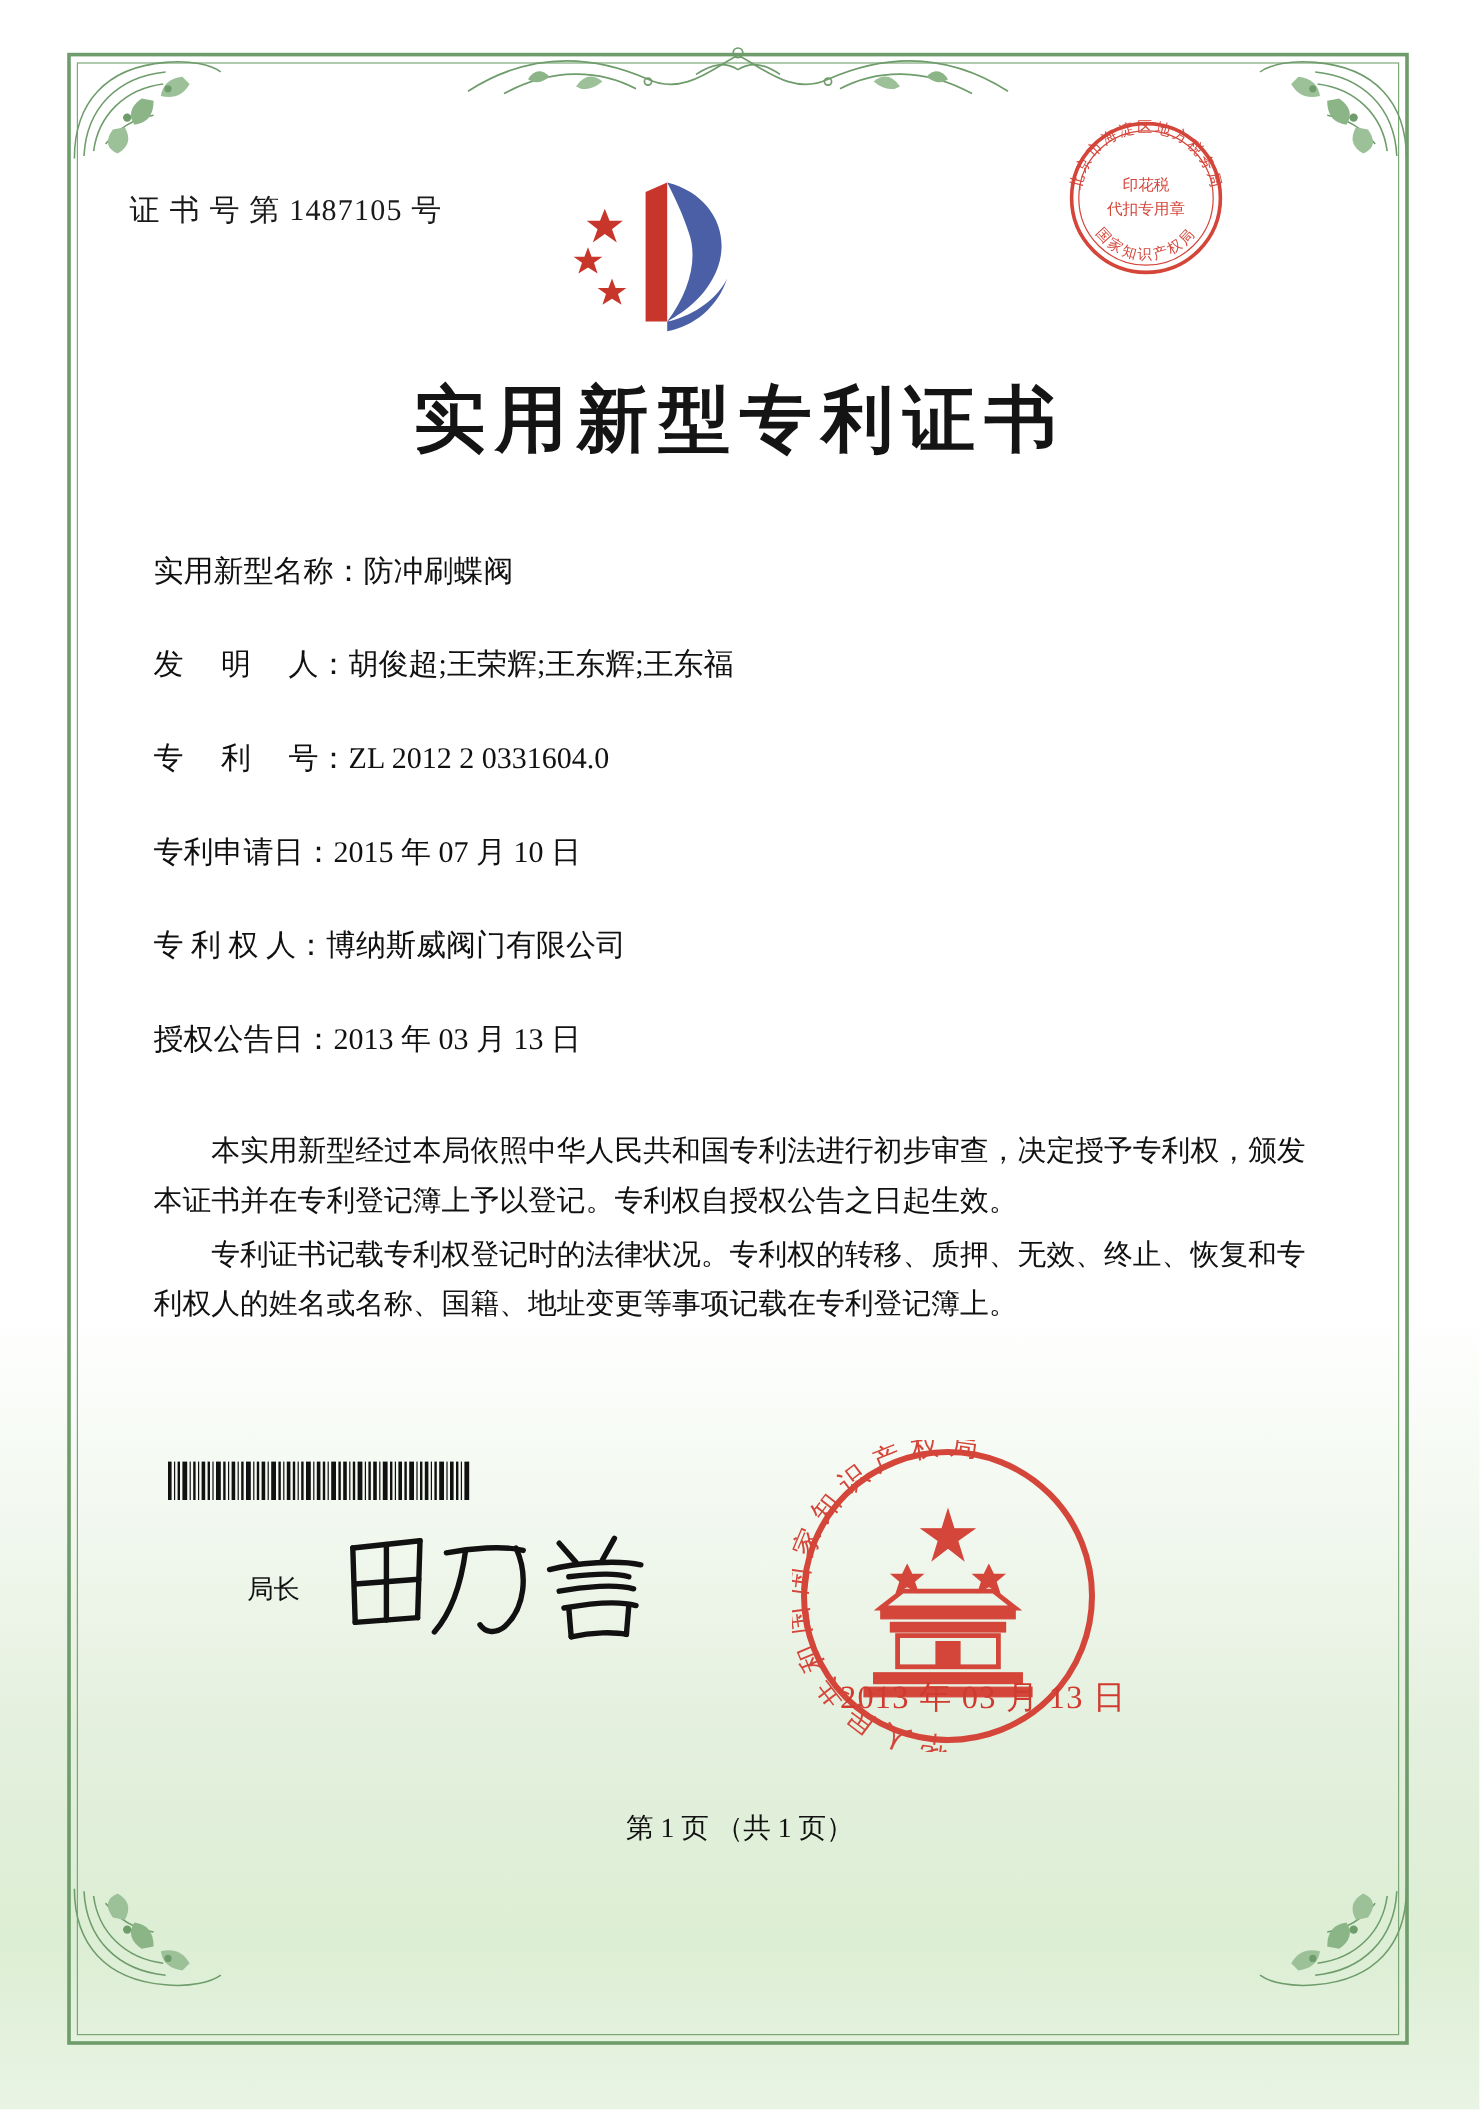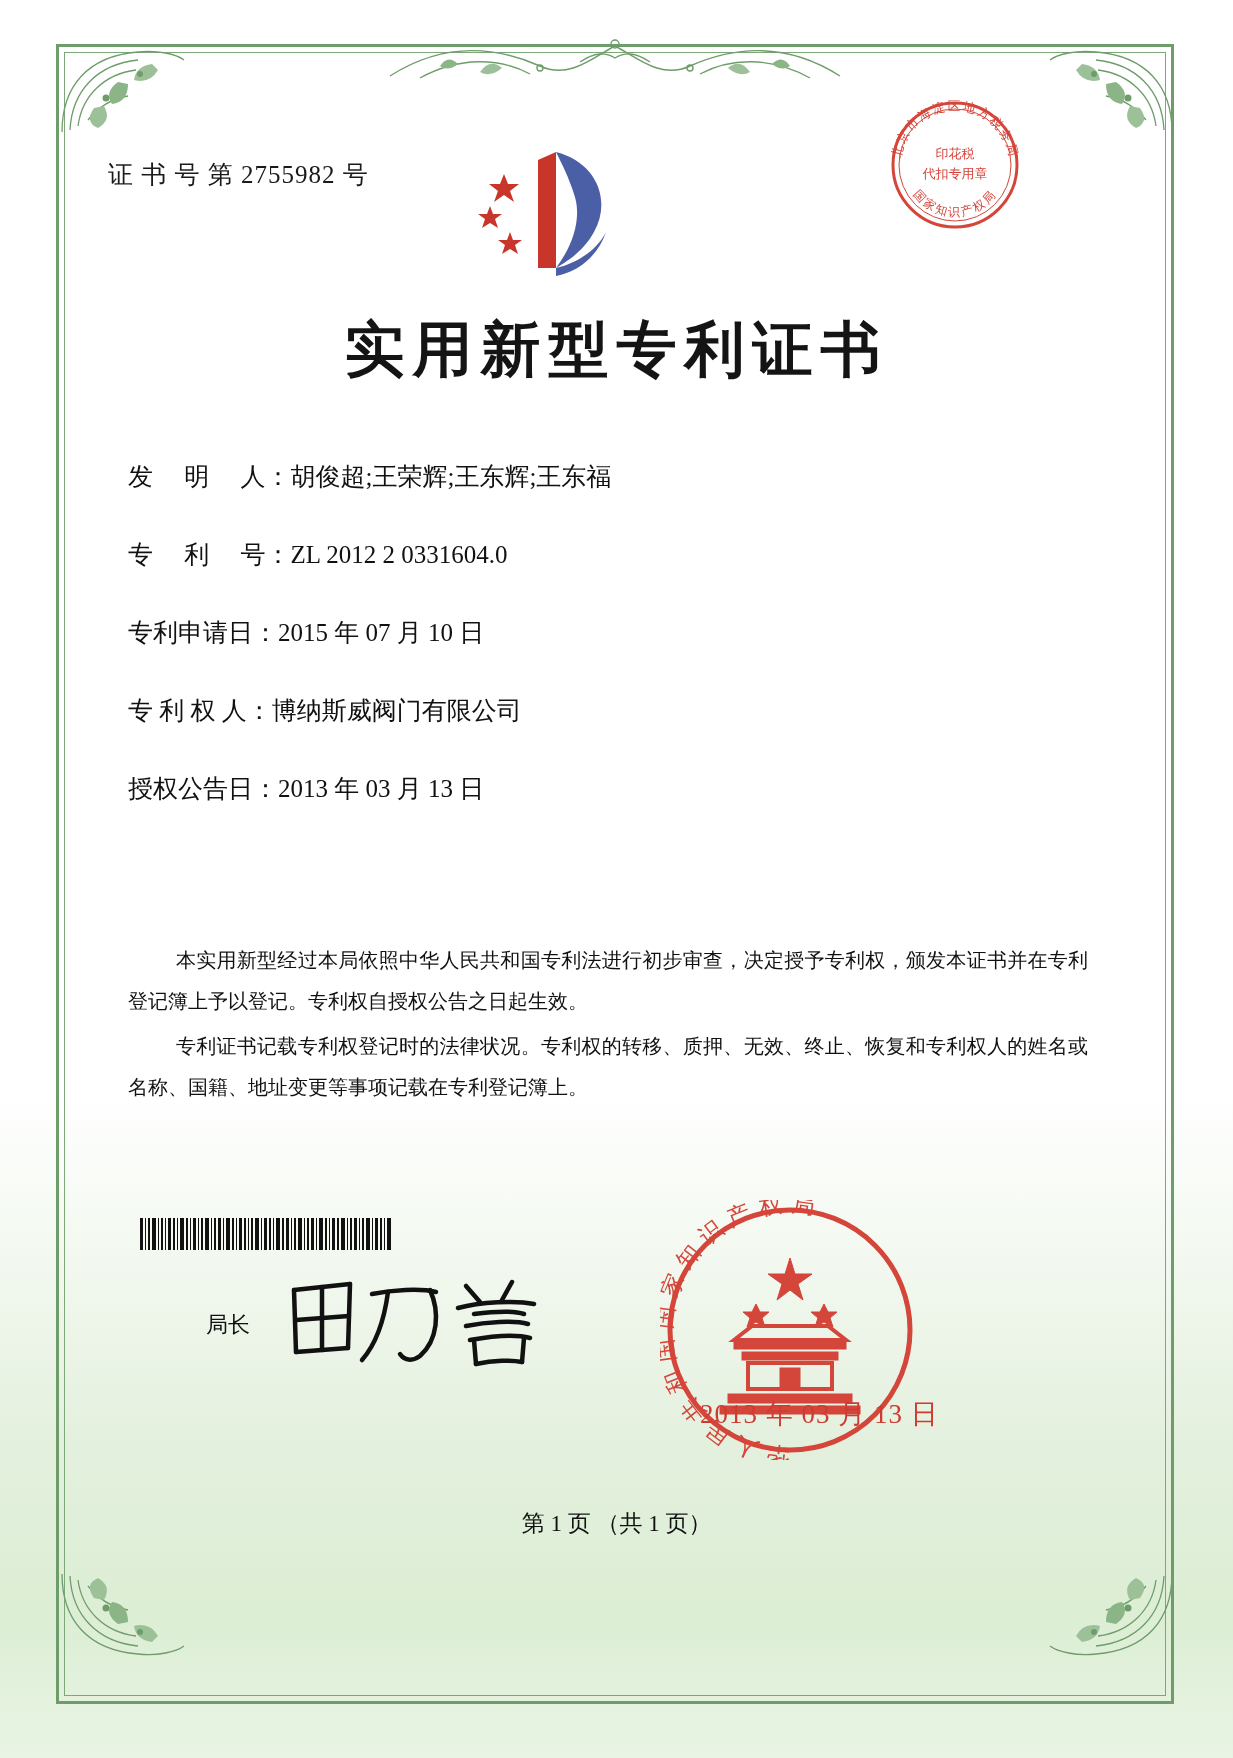--- a/index.html
+++ b/index.html
@@ -122,21 +122,21 @@
   .field-value {
     display: inline-block;
   }
 
   
   .body-text {
     position: absolute;
     left: 128px;
     top: 940px;
     width: 960px;
-    font-size: 20px;
+    font-size: 24px;
     line-height: 41px;
     color: #111;
     text-align: justify;
   }
   .body-text p {
     margin: 0 0 4px 0;
     text-indent: 48px;
   }
 
   
@@ -269,21 +269,21 @@
       <path d="M20 80 C24 50, 46 28, 78 24"></path>
       <path d="M30 74 q16 -20 40 -24"></path>
       <path d="M36 62 q-10 14 4 20 q14 -8 6 -22 Z" fill="#9cc199" stroke="none"></path>
       <path d="M60 36 q-14 10 -6 22 q16 -2 16 -20 Z" fill="#8bb487" stroke="none"></path>
       <path d="M94 18 q-16 2 -18 16 q16 4 24 -10 Z" fill="#9cc199" stroke="none"></path>
       <circle cx="48" cy="52" r="3.5" fill="#6e9c6b" stroke="none"></circle>
       <circle cx="82" cy="28" r="3" fill="#6e9c6b" stroke="none"></circle>
     </g>
   </svg>
 
-  <div class="cert-no">证 书 号 第 2755982 号</div>
+  <div class="cert-no">证 书 号 第 1487105 号</div>
 
   <svg class="logo" viewBox="0 0 160 150">
 
     <g fill="#c8352b">
       <polygon points="34,34 38,44 49,44 40,51 44,62 34,55 24,62 28,51 19,44 30,44"></polygon>
       <polygon points="20,66 23,74 32,74 25,79 28,88 20,83 12,88 15,79 8,74 17,74"></polygon>
       <polygon points="40,92 43,100 52,100 45,105 48,114 40,109 32,114 35,105 28,100 37,100"></polygon>
     </g>
 
     <polygon points="68,20 86,12 86,128 68,128" fill="#c8352b"></polygon>
@@ -306,20 +306,23 @@
       <textPath href="#arc-bottom" startOffset="50%" text-anchor="middle">国家知识产权局</textPath>
     </text>
     <text x="75" y="68" font-size="13" fill="#d4453a" text-anchor="middle" font-family="'DejaVu Sans', sans-serif">印花税</text>
     <text x="75" y="88" font-size="13" fill="#d4453a" text-anchor="middle" font-family="'DejaVu Sans', sans-serif">代扣专用章</text>
   </svg>
 
   <div class="title">实用新型专利证书</div>
 
   <div class="fields">
 
+    <div class="field-row">
+      <span class="field-label">实用新型名称：</span><span class="field-value">防冲刷蝶阀</span>
+    </div>
 
     <div class="field-row">
       <span class="field-label">发　 明 　人：</span><span class="field-value">胡俊超;王荣辉;王东辉;王东福</span>
     </div>
 
     <div class="field-row">
       <span class="field-label">专　 利 　号：</span><span class="field-value">ZL 2012 2 0331604.0</span>
     </div>
 
     <div class="field-row">

